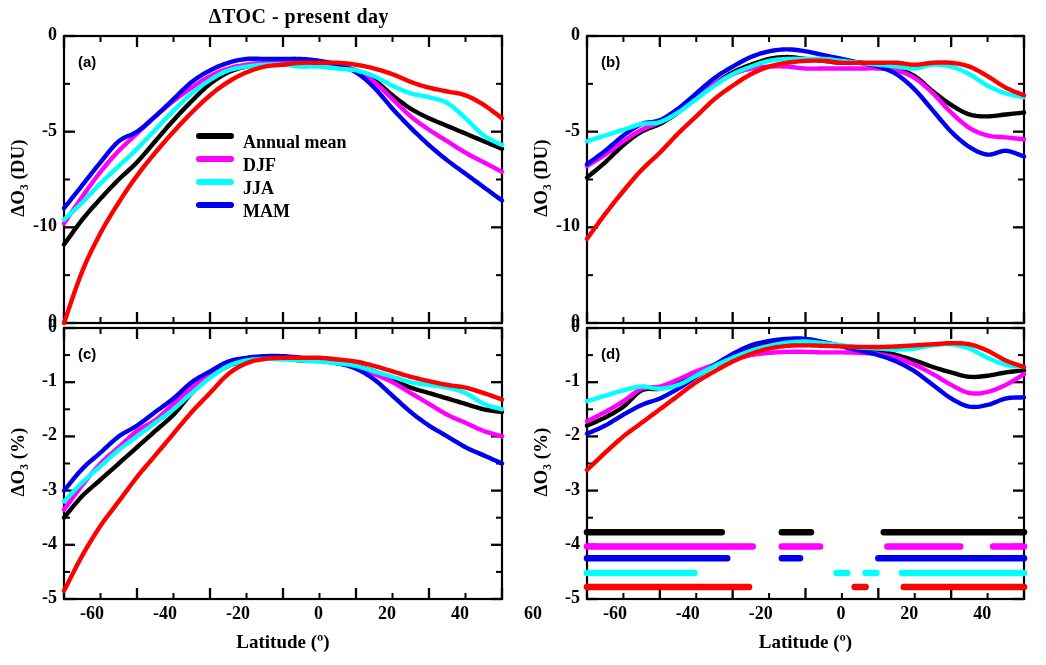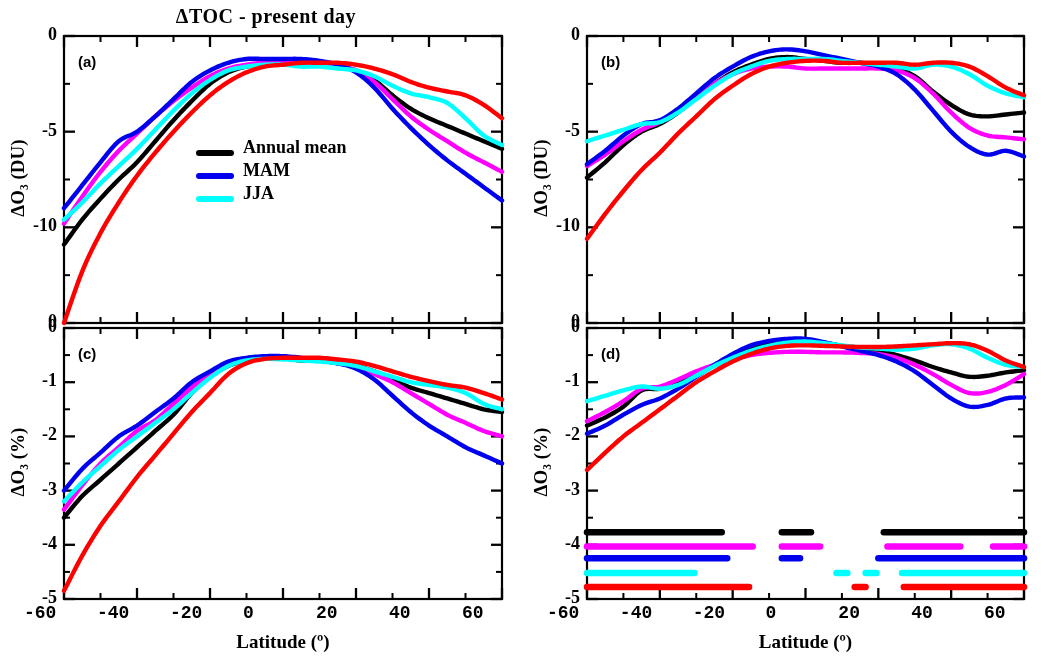--- a/index.html
+++ b/index.html
@@ -40,53 +40,53 @@
     text-align:center;
   }
   .tick-label{
     position:absolute;
     font-family:"Liberation Serif", serif;
     font-weight:bold;
     font-size:18px;
     white-space:nowrap;
   }
   .tick-label.y{ text-align:right; }
-  .tick-label.x{ text-align:left;font-family:Liberation Mono, monospace; }
+  .tick-label.x{ text-align:right; }
   .panel-tag{
     position:absolute;
     font-family:"Liberation Sans", sans-serif;
     font-weight:bold;
     font-size:15px;
     white-space:nowrap;
   }
   .legend{
     position:absolute;
   }
   .legend-row{
     display:flex;
-    align-items:flex-end;
+    align-items:flex-start;
     height:23px;
   }
   .legend-swatch{
     width:38px;height:6px;border-radius:3px;margin-right:9px;flex:none;
   }
   .legend-text{
     font-family:"Liberation Serif", serif;
     font-weight:bold;
     font-size:18px;
     white-space:nowrap;
     line-height:1;
   }
   svg{display:block;}
 </style>
 </head>
 <body>
 
 <div id="figure">
-    <div class="title" style="left: 47px; top: 5px; width: 438px;">ΔTOC - present day</div>
+    <div class="title" style="left: 80px; top: 5px; width: 438px;">ΔTOC - present day</div>
     <svg width="1046" height="665" style="position: absolute; left: 0px; top: 0px; pointer-events: none;">
       <rect x="64" y="36" width="438" height="287" fill="none" stroke="#000000" stroke-width="2.2"></rect>
       <line x1="64" y1="323" x2="64" y2="312" stroke="#000000" stroke-width="2.3"></line>
       <line x1="64" y1="36" x2="64" y2="47" stroke="#000000" stroke-width="2.3"></line>
       <line x1="137" y1="323" x2="137" y2="312" stroke="#000000" stroke-width="2.3"></line>
       <line x1="137" y1="36" x2="137" y2="47" stroke="#000000" stroke-width="2.3"></line>
       <line x1="210" y1="323" x2="210" y2="312" stroke="#000000" stroke-width="2.3"></line>
       <line x1="210" y1="36" x2="210" y2="47" stroke="#000000" stroke-width="2.3"></line>
       <line x1="283" y1="323" x2="283" y2="312" stroke="#000000" stroke-width="2.3"></line>
       <line x1="283" y1="36" x2="283" y2="47" stroke="#000000" stroke-width="2.3"></line>
@@ -348,21 +348,25 @@
     <div class="tick-label x" style="left: 984px; width: 80px; top: 603px;">60</div>
     <div class="axis-label-x" style="left: 587px; width: 437px; top: 631px;">Latitude (º)</div>
     <div class="axis-label-y" style="width: 271px; left: 404.5px; top: 450.5px;">ΔO₃ (%)</div>
     <div class="panel-tag" style="left: 601px; top: 345px;">(d)</div>
     <div class="legend" style="left: 196px; top: 133px;">
       <div class="legend-row">
         <span class="legend-swatch" style="background: rgb(0, 0, 0);"></span>
         <span class="legend-text">Annual mean</span>
       </div>
       <div class="legend-row">
-        <span class="legend-swatch" style="background: rgb(0, 0, 238);"></span>
-        <span class="legend-text">MAM</span>
+        <span class="legend-swatch" style="background: rgb(255, 0, 255);"></span>
+        <span class="legend-text">DJF</span>
       </div>
       <div class="legend-row">
         <span class="legend-swatch" style="background: rgb(0, 255, 255);"></span>
         <span class="legend-text">JJA</span>
       </div>
+      <div class="legend-row">
+        <span class="legend-swatch" style="background: rgb(0, 0, 238);"></span>
+        <span class="legend-text">MAM</span>
+      </div>
     </div>
   </div>
 
 </body></html>

